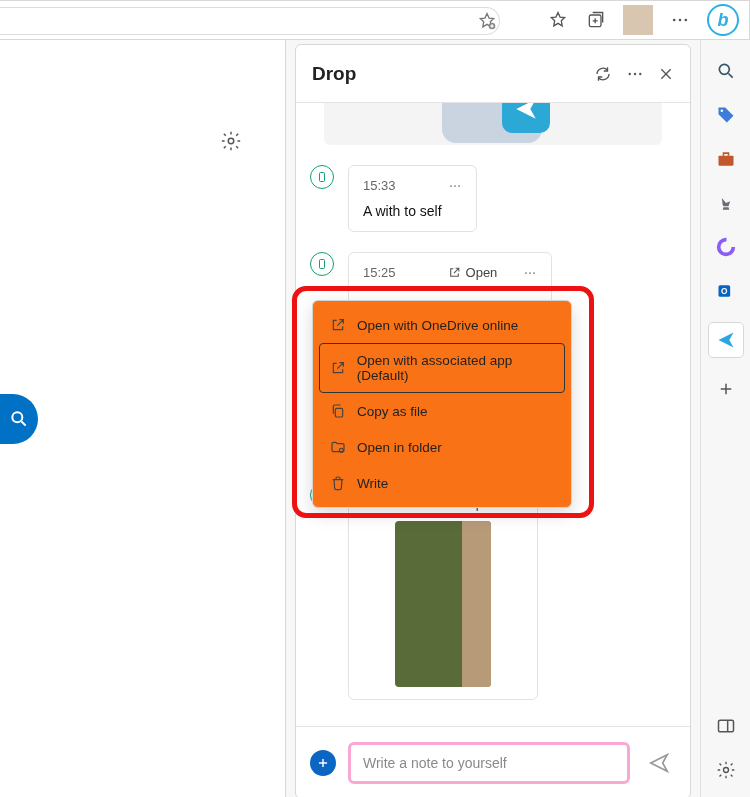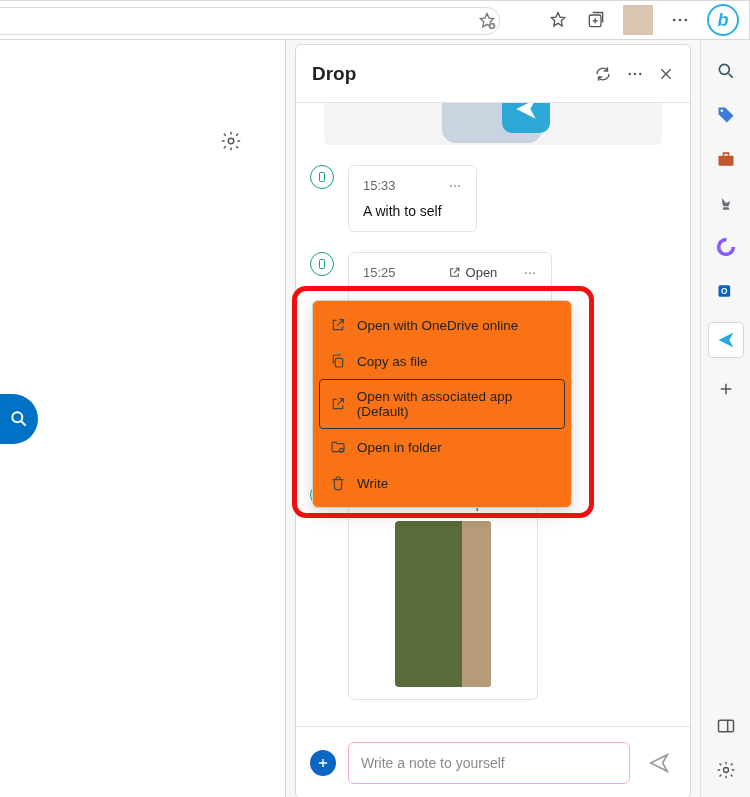--- a/index.html
+++ b/index.html
@@ -118,21 +118,21 @@
   
   .compose {
     border-top: 1px solid #e4e4e4; height: 72px; display: flex; align-items: center;
     gap: 12px; padding: 0 14px;
   }
   .add-btn {
     width: 26px; height: 26px; background: #0a66c2; border-radius: 50%;
     display: flex; align-items: center; justify-content: center; color: #fff;
   }
   .compose-input {
-    flex: 1; height: 42px; border: 1px solid #f9a8d4; border-radius: 6px;
+    flex: 1; height: 42px; border: 3px solid #f9a8d4; border-radius: 6px;
     padding: 0 12px; font-size: 14px; color: #333;
   }
   .compose-input::placeholder { color: #8a8a8a; }
   .send-btn { color: #8a8a8a; padding: 0 6px; }
 
   
   .right-rail {
     position: absolute; top: 40px; right: 0; width: 50px; bottom: 0;
     background: #f7f7f7; border-left: 1px solid #e0e0e0;
     display: flex; flex-direction: column; align-items: center; gap: 18px;
@@ -330,37 +330,37 @@
 <div class="highlight-box"></div>
 <div class="context-menu">
   <div class="ctx-item">
     <span class="ctx-icon">
       <svg width="16" height="16" viewBox="0 0 24 24" fill="none" stroke="#444" stroke-width="1.8">
           <path d="M14 4h6v6M20 4l-9 9M19 14v5H5V5h5"></path>
         </svg>
     </span>
     <span>Open with OneDrive online</span>
   </div>
+  <div class="ctx-item sel">
+    <span class="ctx-icon">
+      <svg width="16" height="16" viewBox="0 0 24 24" fill="none" stroke="#444" stroke-width="1.8">
+          <path d="M14 4h6v6M20 4l-9 9M19 14v5H5V5h5"></path>
+        </svg>
+    </span>
+    <span>Open with associated app (Default)</span>
+  </div>
   <div class="ctx-item">
     <span class="ctx-icon">
       <svg width="16" height="16" viewBox="0 0 24 24" fill="none" stroke="#444" stroke-width="1.8">
           <rect x="8" y="8" width="11" height="13" rx="2"></rect>
           <path d="M5 16V5a2 2 0 0 1 2-2h9"></path>
         </svg>
     </span>
     <span>Copy as file</span>
   </div>
-  <div class="ctx-item sel">
-    <span class="ctx-icon">
-      <svg width="16" height="16" viewBox="0 0 24 24" fill="none" stroke="#444" stroke-width="1.8">
-          <path d="M14 4h6v6M20 4l-9 9M19 14v5H5V5h5"></path>
-        </svg>
-    </span>
-    <span>Open with associated app (Default)</span>
-  </div>
   <div class="ctx-item">
     <span class="ctx-icon">
       <svg width="16" height="16" viewBox="0 0 24 24" fill="none" stroke="#444" stroke-width="1.8">
           <path d="M3 7a2 2 0 0 1 2-2h4l2 2h8a2 2 0 0 1 2 2v8a2 2 0 0 1-2 2H5a2 2 0 0 1-2-2z"></path>
           <circle cx="17" cy="17" r="3"></circle>
         </svg>
     </span>
     <span>Open in folder</span>
   </div>
   <div class="ctx-item">

